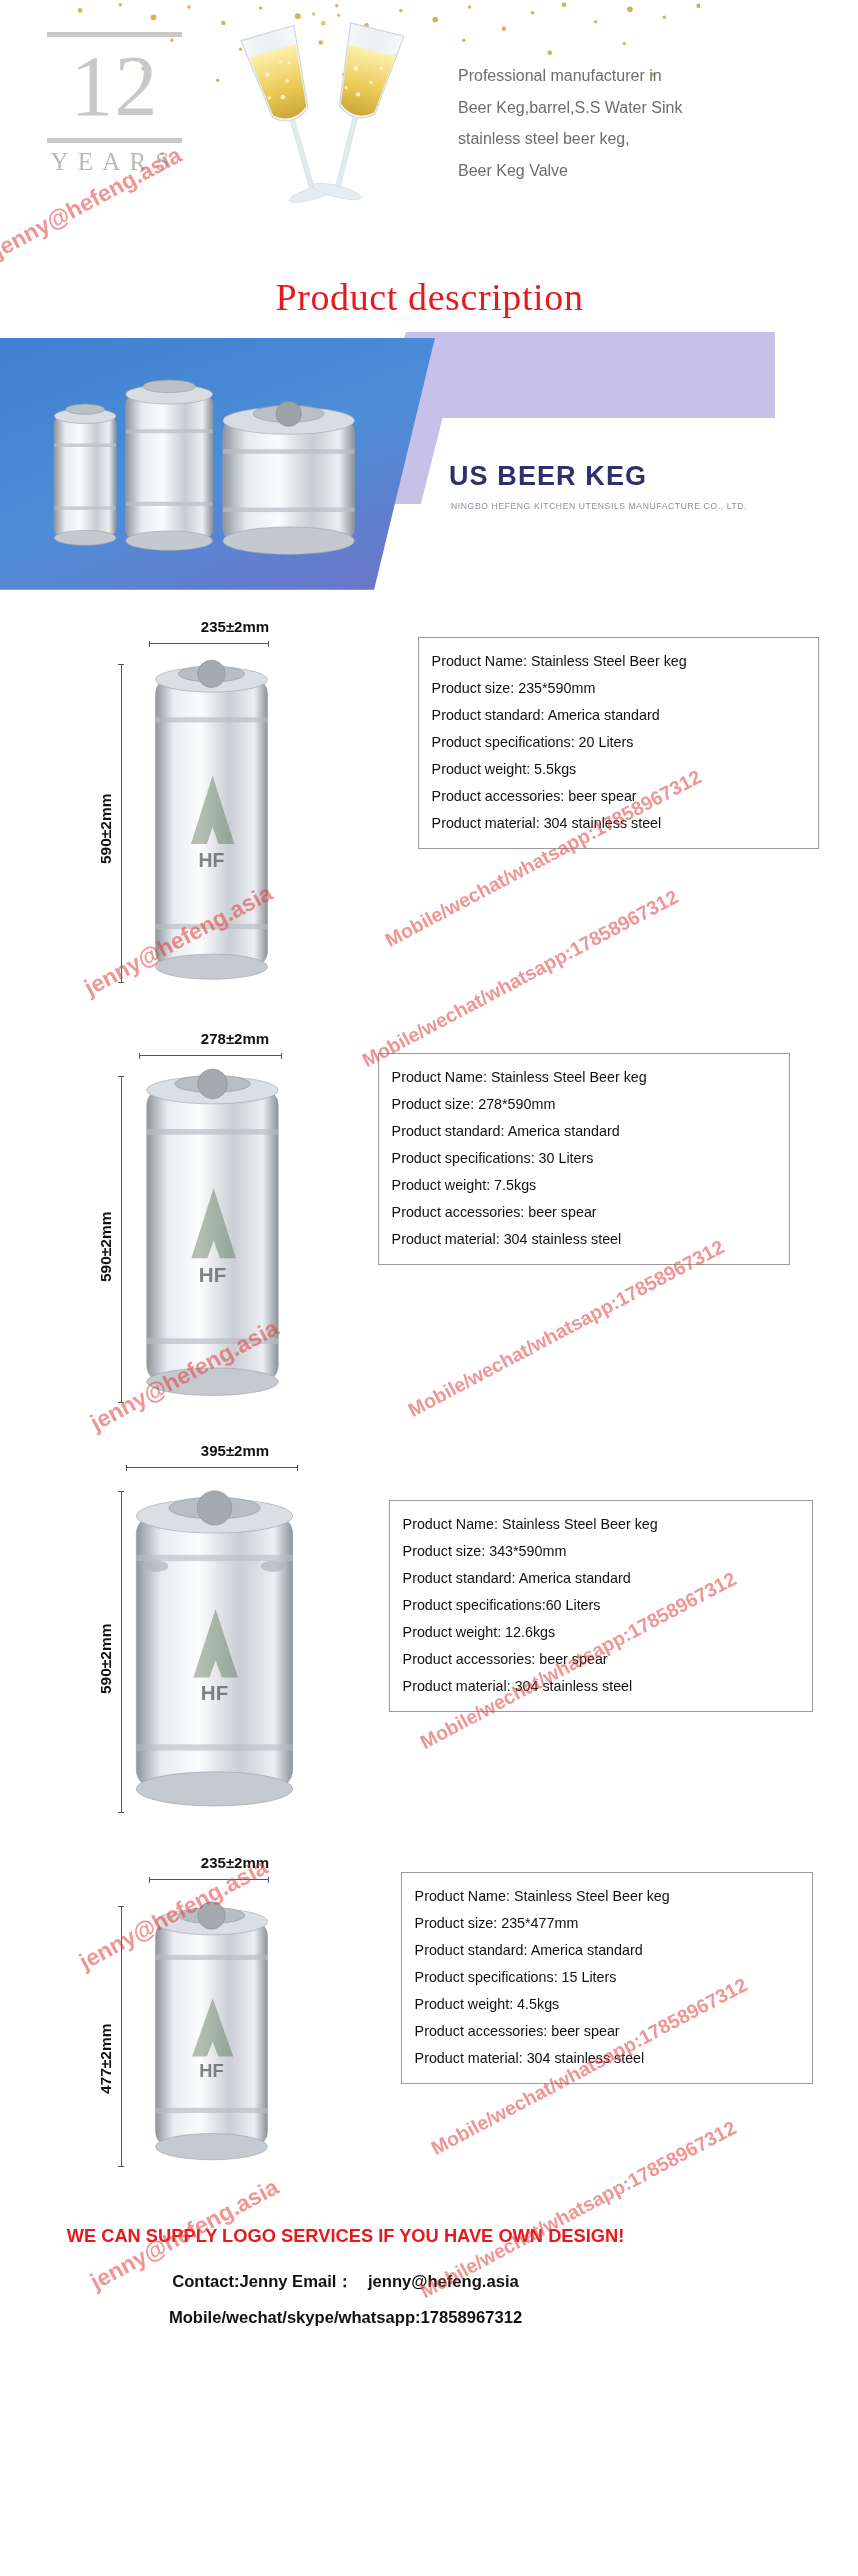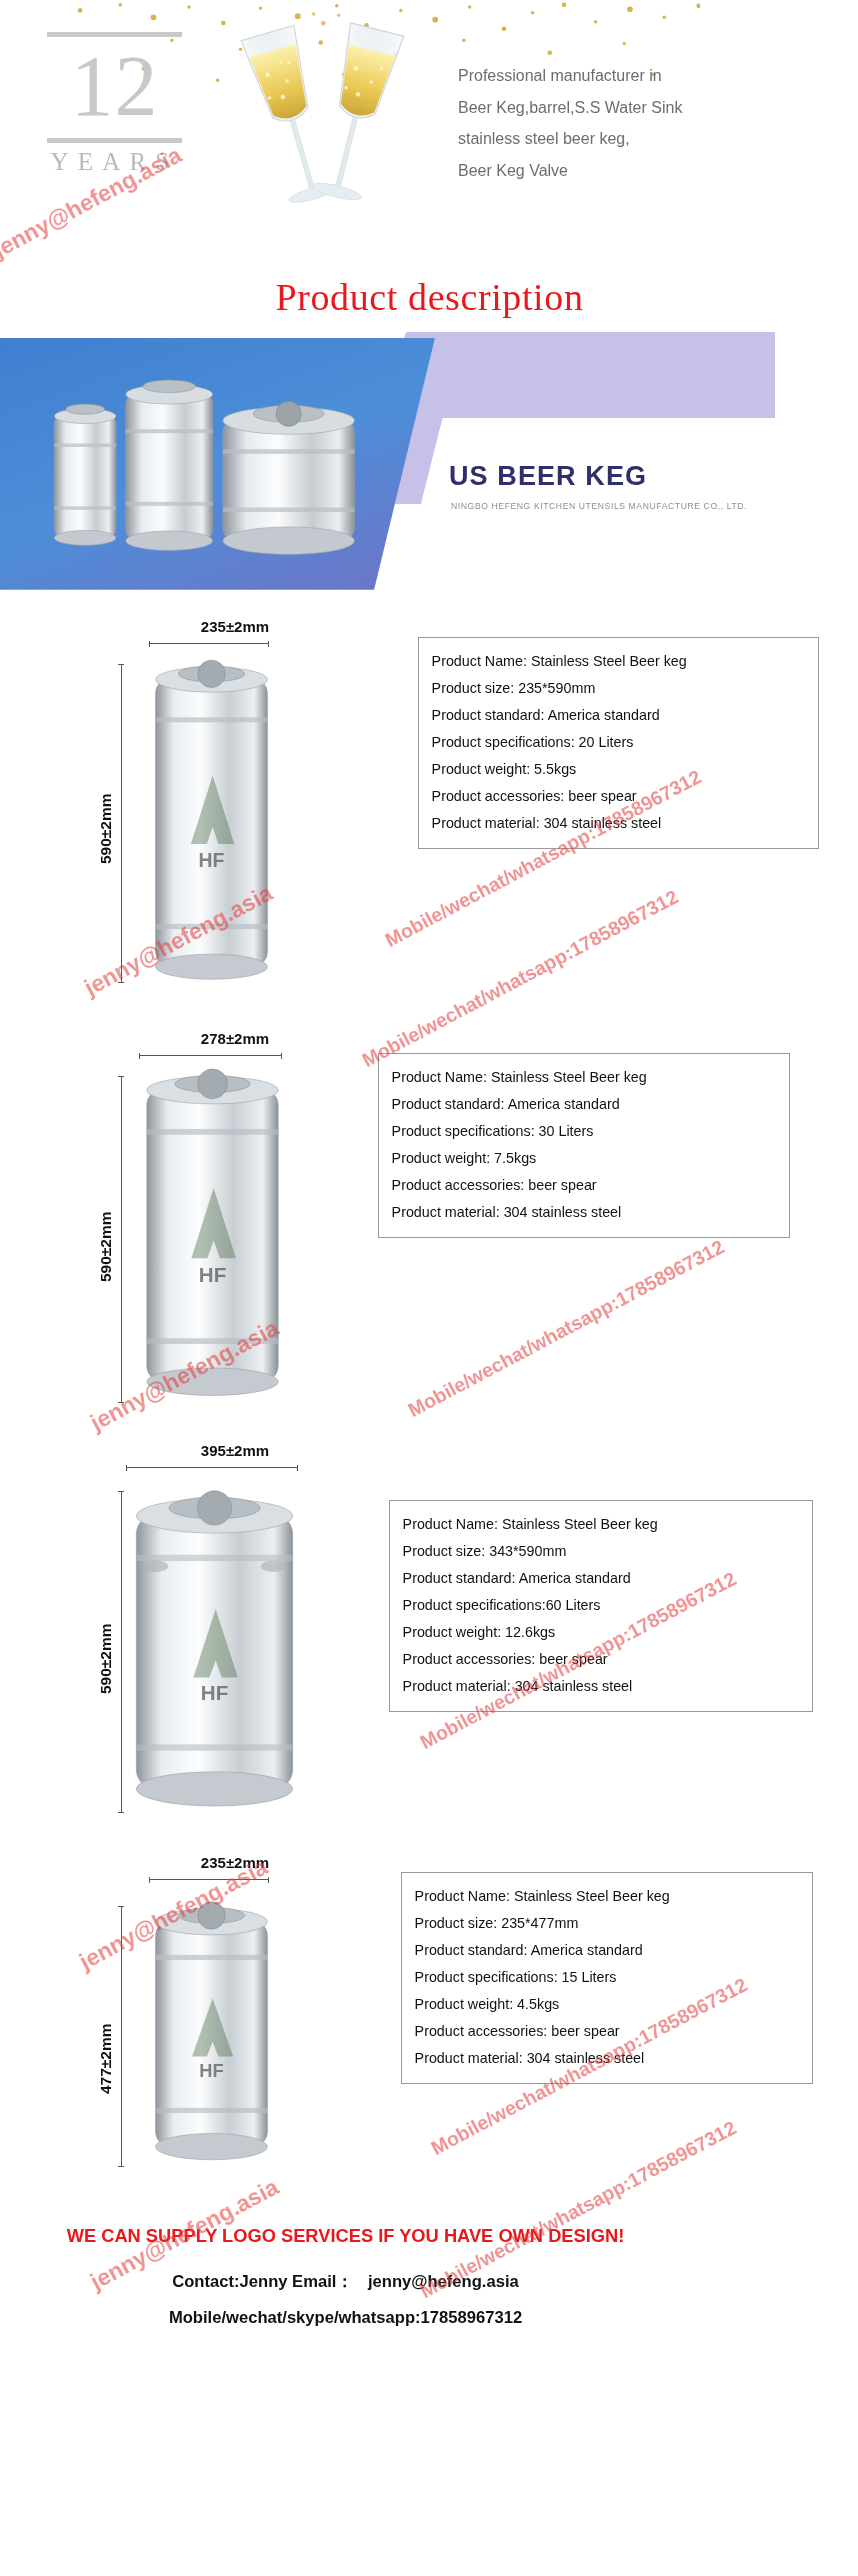--- a/index.html
+++ b/index.html
@@ -458,20 +458,21 @@
       <rect x="20" y="478" width="230" height="10" fill="#b5bcc2" opacity="0.65"></rect>
       <g opacity="0.42">
         <path d="M137 215 L176 338 L148 338 L137 307 L126 338 L98 338 Z" fill="#4d6b4a"></path>
       </g>
       <text x="135" y="380" font-family="Liberation Sans, sans-serif" font-size="36" font-weight="bold" fill="#5b5b5b" text-anchor="middle" opacity="0.75">HF</text>
     </svg>
   </div>
 
   <div class="spec-box" style="left:378px; top:34px; width:412px;">
     <div class="line">Product Name: Stainless Steel Beer keg</div>
+    <div class="line">Product size: 278*590mm</div>
     <div class="line">Product standard: America standard</div>
     <div class="line">Product specifications: 30 Liters</div>
     <div class="line">Product weight: 7.5kgs</div>
     <div class="line">Product accessories: beer spear</div>
     <div class="line">Product material: 304 stainless steel</div>
   </div>
 </div>
 
 <div class="product">
   <div class="prod-img-area">

